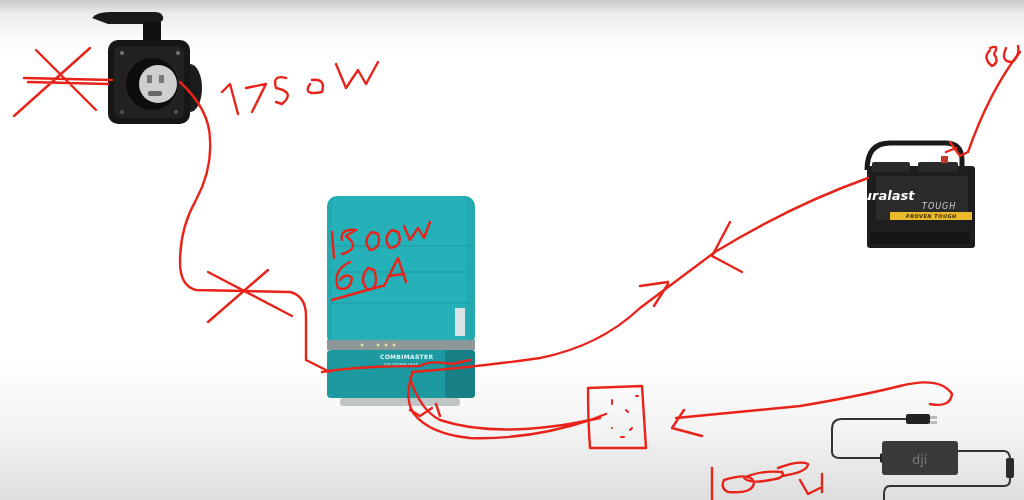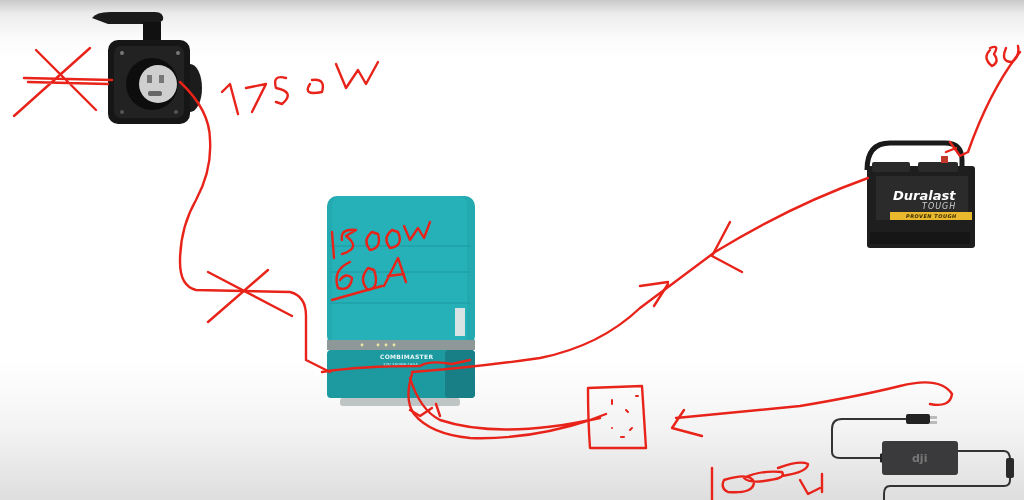--- a/index.html
+++ b/index.html
@@ -75,25 +75,25 @@
     <path d="M880 454 L885 452 L892 452 L892 464 L885 464 L880 462 Z" fill="#222"></path>
     <rect x="882" y="441" width="76" height="34" rx="3" fill="#3a3a3c"></rect>
     <path d="M958 451 L1004 451 Q1010 451 1010 460 L1010 480 Q1010 486 1004 486 L890 486 Q884 486 884 494 L884 500" stroke="#333" stroke-width="2" fill="none"></path>
     <rect x="1006" y="458" width="8" height="20" rx="2" fill="#2a2a2a"></rect>
   </g>
 </svg>
 
 <div class="abs brand" style="left:380px; top:353px;">COMBIMASTER</div>
 <div class="abs model" style="left:383px; top:362px;">12V 3000W-160A</div>
 
-<div class="abs bat-brand" style="left:893px; top:188px;">Duralast</div>
+<div class="abs bat-brand" style="left:852px; top:188px;">Duralast</div>
 <div class="abs bat-sub" style="left:922px; top:202px;">TOUGH</div>
 <div class="abs bat-tag" style="left:906px; top:213px;">PROVEN TOUGH</div>
 
-<div class="abs" style="left:912px; top:452px; color:#777; font-size:11px; font-weight:bold; font-family:'DejaVu Sans', sans-serif;">dji</div>
+<div class="abs" style="left:912px; top:452px; color:#777; font-size:13px; font-weight:normal; font-family:'DejaVu Sans', sans-serif;">dji</div>
 
 <svg class="layer" viewBox="0 0 1024 500">
   <g stroke="#e8231a" stroke-width="2.4" fill="none" stroke-linecap="round" stroke-linejoin="round">
 
     <path d="M36 50 L96 110 M14 116 L90 48 M24 78 L112 80 M28 82 L108 84"></path>
 
     <path d="M222 92 L230 84 L238 114 M246 88 L266 84 L252 112 M286 78 Q272 74 276 88 Q296 92 282 104 L276 102 M310 84 Q302 96 322 92 Q326 78 312 80 M336 64 L346 88 L358 70 L366 84 L378 62"></path>
 
     <path d="M180 82 Q210 110 210 140 Q212 170 196 200 Q180 228 180 262 Q180 286 196 290 L290 292 Q306 296 306 316 L306 360 L330 372"></path>
 

